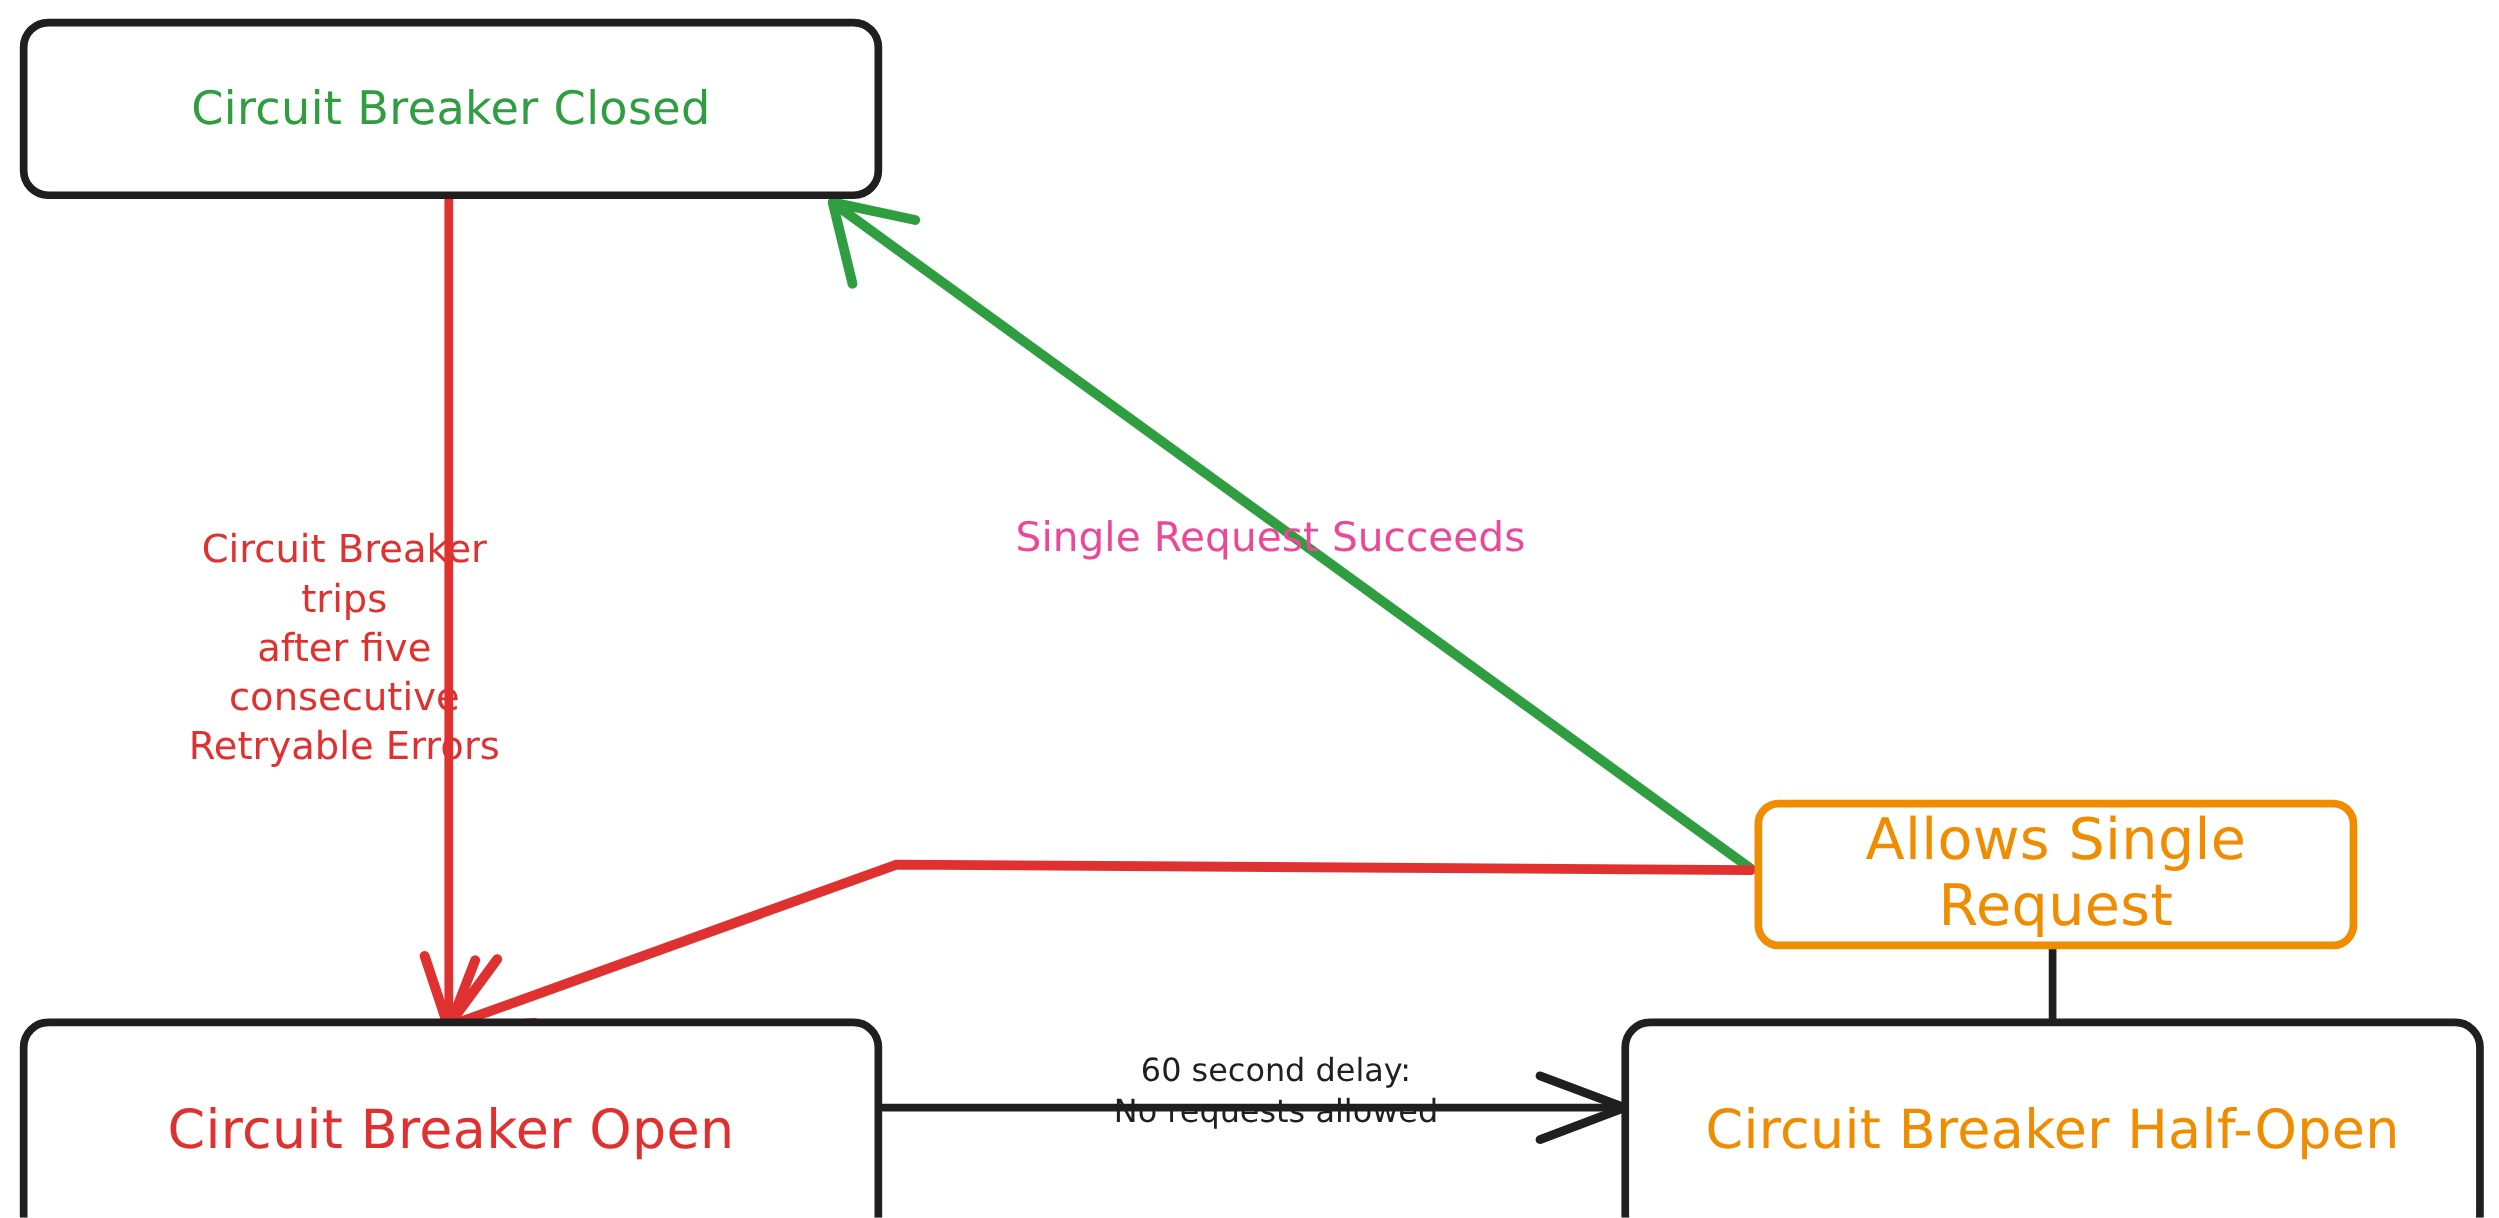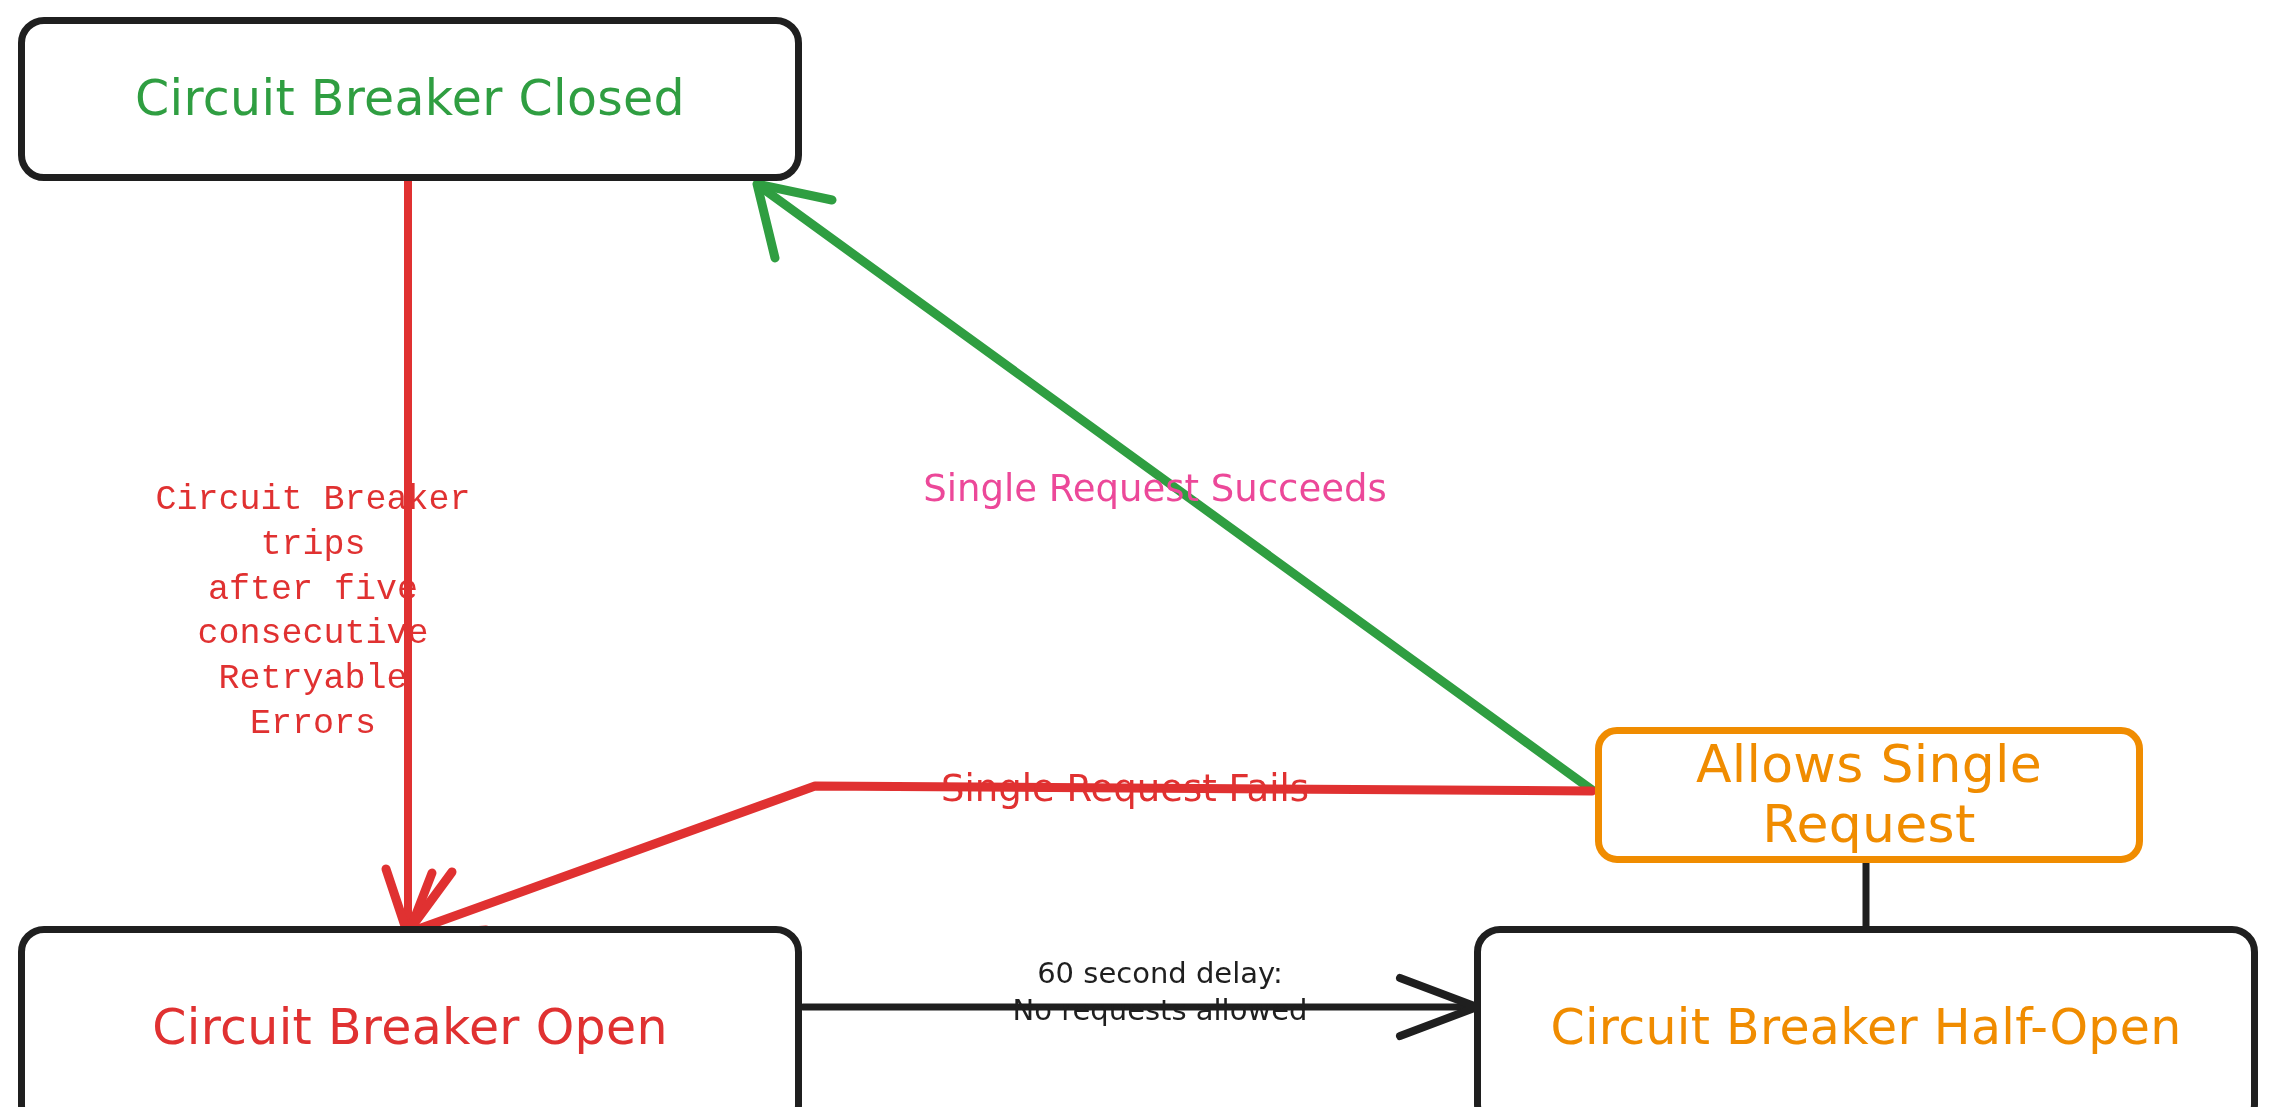--- a/index.html
+++ b/index.html
@@ -43,21 +43,21 @@
   .node-orange {
     border: 7px solid #f08c00;
     border-radius: 22px;
   }
   .node-label {
     display: block;
     letter-spacing: 0.3px;
   }
   .n-closed .node-label {
     color: #2f9e41;
-    font-size: 49px;
+    font-size: 42px;
   }
   .n-open .node-label {
     color: #e03131;
     font-size: 49px;
   }
   .n-half .node-label {
     color: #f08c00;
     font-size: 49px;
   }
   .n-allows .node-label {
@@ -72,21 +72,20 @@
     white-space: pre-line;
     font-size: 37px;
     background: transparent;
   }
   .lbl-trips {
     color: #e03131;
     font-size: 35px;
     left: 148px;
     top: 478px;
     width: 330px;
-    font-family: Liberation Mono, monospace;
   }
   .lbl-succeeds {
     color: #ec4899;
     font-size: 37px;
     left: 890px;
     top: 465px;
     width: 530px;
   }
   .lbl-fails {
     color: #e03131;
@@ -150,18 +149,17 @@
   <div class="node node-orange n-allows" style="left:1595px; top:727px; width:548px; height:136px;">
     <span class="node-label">Allows Single Request</span>
   </div>
 
   <div class="edge-label lbl-trips">Circuit Breaker trips
 after five consecutive
 Retryable Errors</div>
 
   <div class="edge-label lbl-succeeds">Single Request Succeeds</div>
 
-  <div class="edge-label lbl-fails">Single Request Fails</div>
 
   <div class="edge-label lbl-delay">60 second delay:
 No requests allowed</div>
 
 </div>
 
 </body></html>

